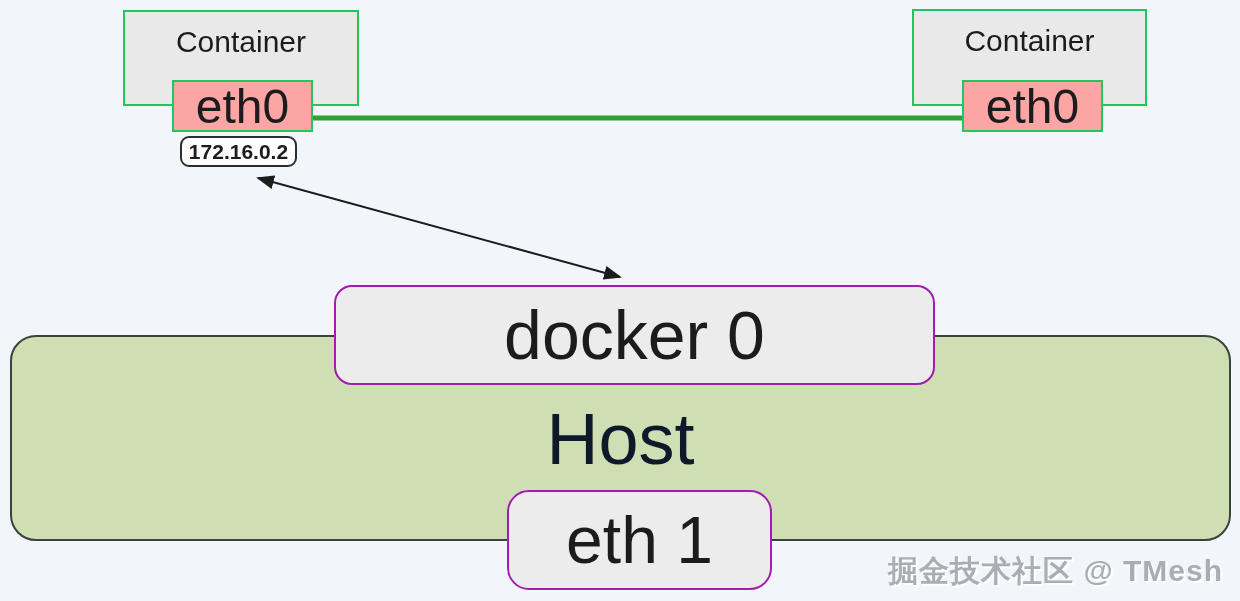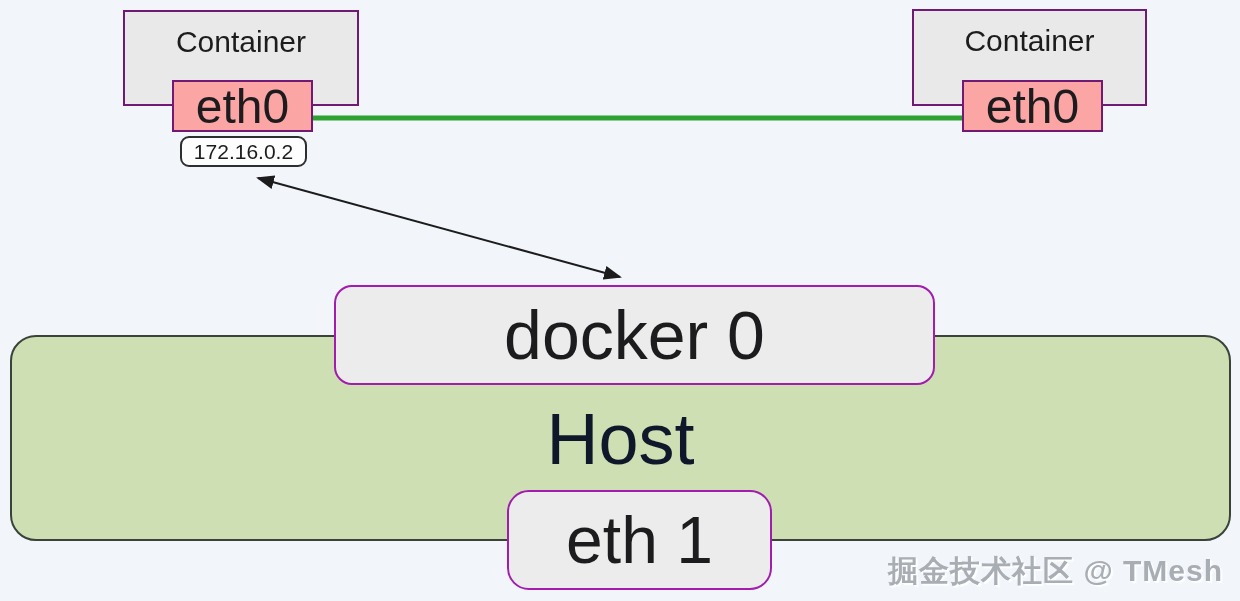--- a/index.html
+++ b/index.html
@@ -15,21 +15,21 @@
     overflow: hidden;
     font-family: "Liberation Sans", sans-serif;
     color: #1c1c1e;
   }
   .abs { position: absolute; }
 
   
   .box {
     position: absolute;
     box-sizing: border-box;
-    border: 2px solid #701a75;
+    border: 2px solid #22c55e;
     display: flex;
     align-items: center;
     justify-content: center;
   }
   .container-box {
     background: #e9e9e9;
     align-items: flex-start;
     padding-top: 13px;
     font-size: 30px;
     z-index: 2;
@@ -123,21 +123,21 @@
   <svg id="link-layer">
     <line x1="313" y1="118" x2="962" y2="118" stroke="#2da230" stroke-width="5"></line>
   </svg>
 
   <div class="box container-box abs" style="left:123px; top:10px; width:236px; height:96px;">
     <span>Container</span>
   </div>
   <div class="box iface-box abs" style="left:172px; top:80px; width:141px; height:52px;">
     <span>eth0</span>
   </div>
-  <div class="ip-box abs" style="left:180px; top:136px; width:127px; height:31px;">
+  <div class="ip-box abs" style="left:180px; top:136px; width:117px; height:31px;font-weight:bold;">
     <span>172.16.0.2</span>
   </div>
 
   <div class="box container-box abs" style="left:912px; top:9px; width:235px; height:97px;">
     <span>Container</span>
   </div>
   <div class="box iface-box abs" style="left:962px; top:80px; width:141px; height:52px;">
     <span>eth0</span>
   </div>
 

